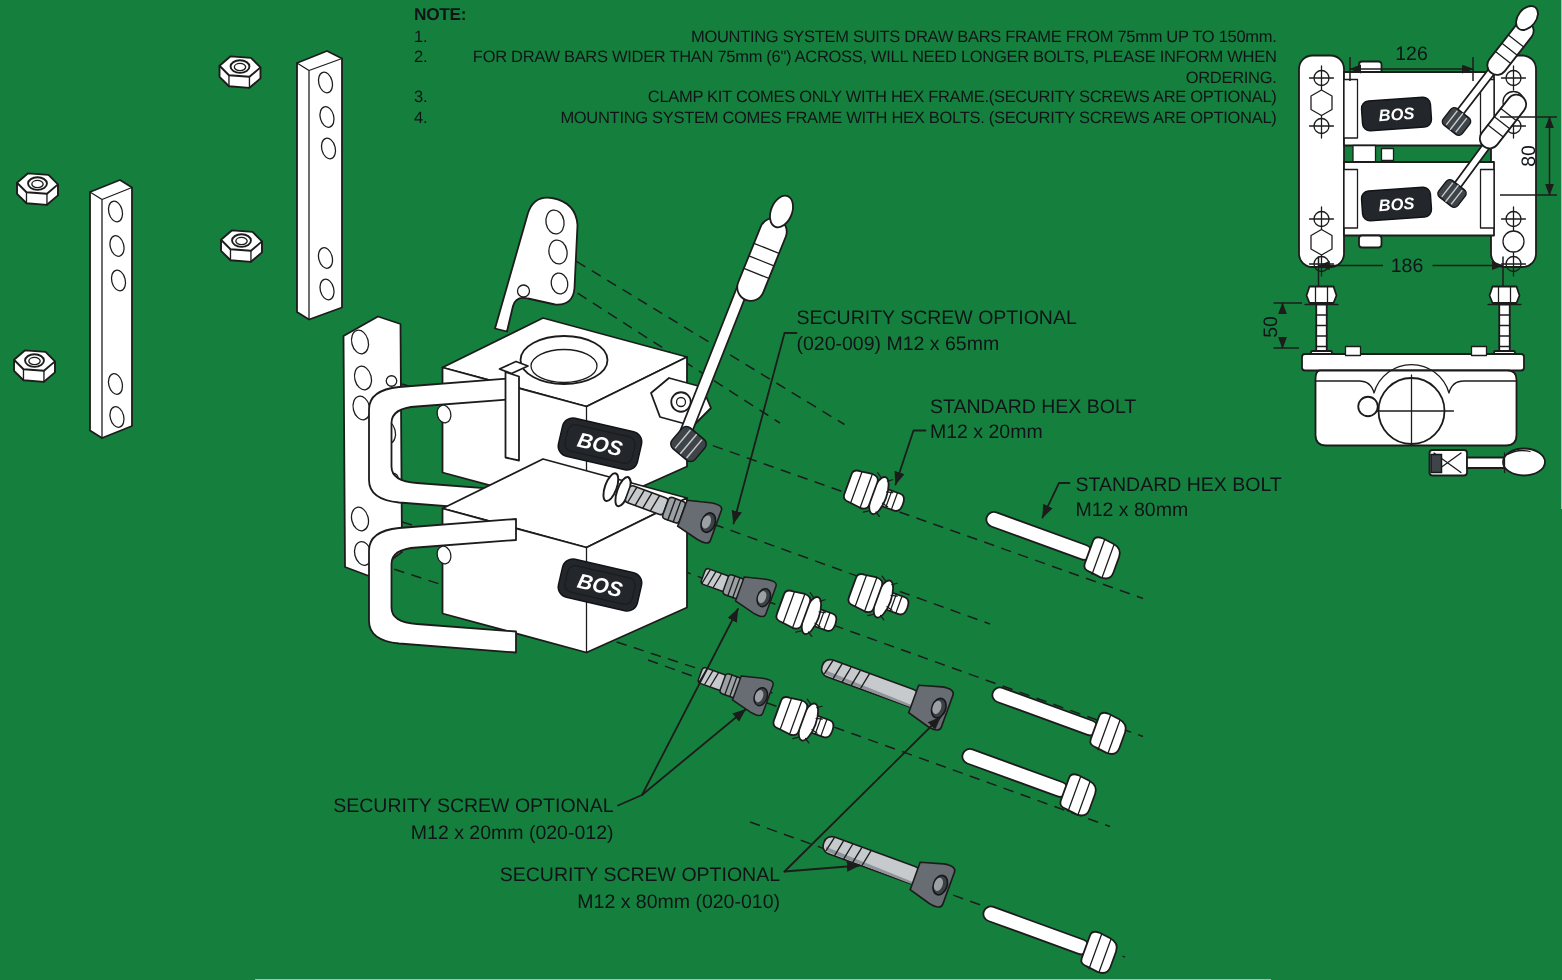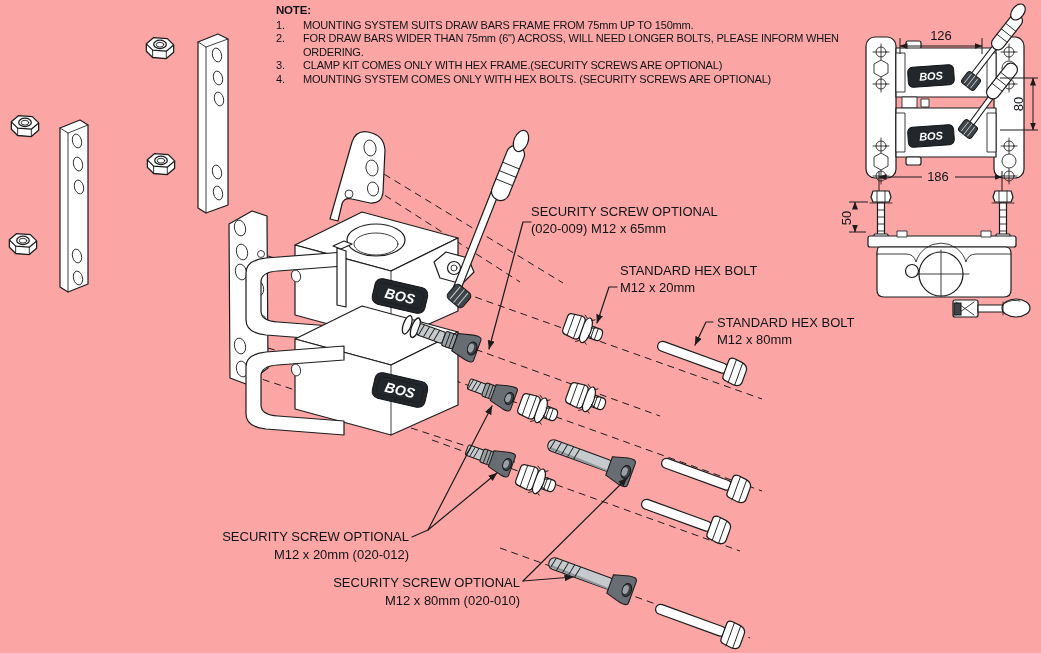--- a/index.html
+++ b/index.html
@@ -1,23 +1,23 @@
 <!DOCTYPE html>
 <html><head>
 <meta charset="utf-8">
 <style>
   html,body{margin:0;padding:0;background:#fff;}
-  .stage{position:relative;width:1041px;height:653px;background:#fca5a5;overflow:hidden;
+  .stage{position:relative;width:1041px;height:653px;background:#15803d;overflow:hidden;
          font-family:"Liberation Sans",sans-serif;color:#111;}
   .note{position:absolute;left:276px;top:4px;width:575px;font-size:11px;line-height:13.5px;
         letter-spacing:-0.2px;color:#101418;}
   .note-title{font-weight:700;font-size:11.5px;margin-bottom:1px;}
   .note-row{display:flex;}
   .note-row .n{width:27px;flex:0 0 27px;}
-  .note-row .t{flex:1;}
+  .note-row .t{flex:1;text-align:right;}
   svg{position:absolute;left:0;top:0;}
   .ln{fill:none;stroke:#1c1c1c;stroke-width:1.2;stroke-linejoin:round;stroke-linecap:round;}
   .fw{fill:#ffffff;stroke:#1c1c1c;stroke-width:1.2;stroke-linejoin:round;}
   .dash{fill:none;stroke:#1c1c1c;stroke-width:1;stroke-dasharray:7 5;}
   .thin{stroke-width:0.85;}
   .dim{fill:none;stroke:#1c1c1c;stroke-width:1;}
   .co-text{font-size:13px;fill:#101418;}
   .dim-text{font-size:13px;fill:#101418;}
   .badge{fill:#23272b;stroke:#101418;stroke-width:1;}
   .badge-text{font-style:italic;font-weight:700;fill:#fff;}
@@ -40,21 +40,21 @@
     <div class="note-row">
       <span class="n">2.</span>
       <span class="t">FOR DRAW BARS WIDER THAN 75mm (6")  ACROSS, WILL NEED LONGER BOLTS, PLEASE INFORM WHEN ORDERING.</span>
       </div>
     <div class="note-row">
       <span class="n">3.</span>
       <span class="t">CLAMP KIT COMES ONLY WITH HEX FRAME.(SECURITY SCREWS ARE OPTIONAL)</span>
       </div>
     <div class="note-row">
       <span class="n">4.</span>
-      <span class="t">MOUNTING SYSTEM COMES ONLY WITH HEX BOLTS. (SECURITY SCREWS ARE OPTIONAL)</span>
+      <span class="t">MOUNTING SYSTEM COMES FRAME WITH HEX BOLTS. (SECURITY SCREWS ARE OPTIONAL)</span>
       </div>
   </div>
 
   <svg width="1041" height="653" viewBox="0 0 1041 653">
     <defs>
       <marker id="arr" markerWidth="10" markerHeight="8" refX="8.5" refY="3.5" orient="auto" markerUnits="userSpaceOnUse">
         <path d="M0,0 L9,3.5 L0,7 Z" fill="#1c1c1c"></path>
       </marker>
       <marker id="arrS" markerWidth="9" markerHeight="7" refX="7.5" refY="3" orient="auto-start-reverse" markerUnits="userSpaceOnUse">
         <path d="M0,0 L8,3 L0,6 Z" fill="#1c1c1c"></path>

